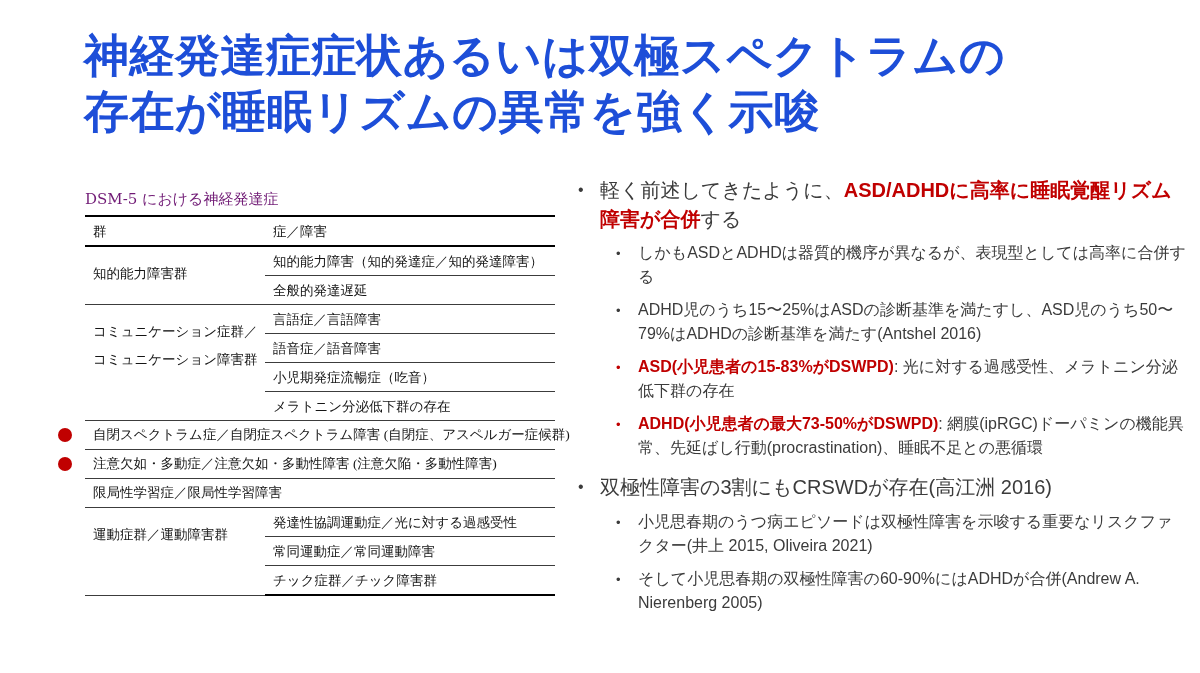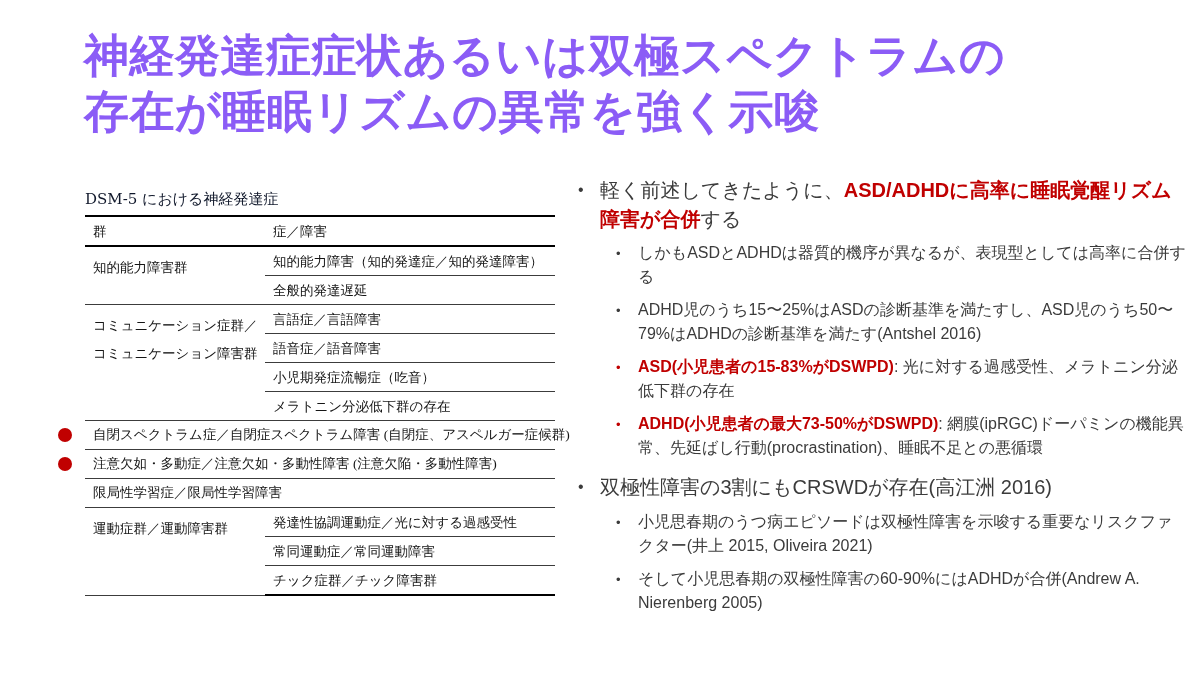--- a/index.html
+++ b/index.html
@@ -6,47 +6,47 @@
   body {
     width: 1200px; height: 673px; overflow: hidden; background: #ffffff;
     font-family: "Liberation Sans", "DejaVu Sans", sans-serif;
   }
   .slide { position: relative; width: 1200px; height: 673px; background: #fff; }
 
   
   .title {
     position: absolute; left: 84px; top: 28px; width: 1080px;
     font-family: "DejaVu Serif", "Liberation Serif", serif;
-    font-weight: 700; font-size: 45px; line-height: 1.24; color: #8b5cf6;
+    font-weight: 700; font-size: 45px; line-height: 1.24; color: #1d4ed8;
     letter-spacing: 0.5px;
   }
 
   
   .left-col { position: absolute; left: 85px; top: 190px; width: 470px; }
   .tbl-caption {
     font-family: "DejaVu Serif", "Liberation Serif", serif;
-    font-size: 15px; color: #0f172a; margin: 0 0 6px 0;
+    font-size: 15px; color: #701a75; margin: 0 0 6px 0;
   }
   table.dsm5 {
     width: 470px; border-collapse: collapse; table-layout: fixed;
     border-top: 2px solid #000;
     font-family: "DejaVu Serif", "Liberation Serif", serif;
     font-size: 13.5px; color: #151515;
   }
   table.dsm5 col.c1 { width: 180px; }
   table.dsm5 th {
     text-align: left; font-weight: 400;
     border-bottom: 2px solid #000;
     padding: 6px 2px 6px 8px; line-height: 16px;
   }
   table.dsm5 td {
     border-bottom: 1px solid #3c3c3c;
     padding: 6px 2px 6px 8px; vertical-align: top; line-height: 16px;
   }
-  table.dsm5 td.g { line-height: 28px; padding-top: 6px; padding-bottom: 0; }
+  table.dsm5 td.g { line-height: 28px; padding-top: 12px; padding-bottom: 0; }
   table.dsm5 tr.full td { white-space: nowrap; position: relative; overflow: visible; font-family: Liberation Serif, serif; }
   table.dsm5 tr.bottom td { border-bottom: 2.5px solid #000; }
   .reddot {
     position: absolute; left: -27px; top: 7px;
     width: 14px; height: 14px; border-radius: 50%;
     background: #c00000; display: inline-block;
   }
 
   
   .right-col { position: absolute; left: 578px; top: 176px; width: 612px; color: #3b3b3b; }

